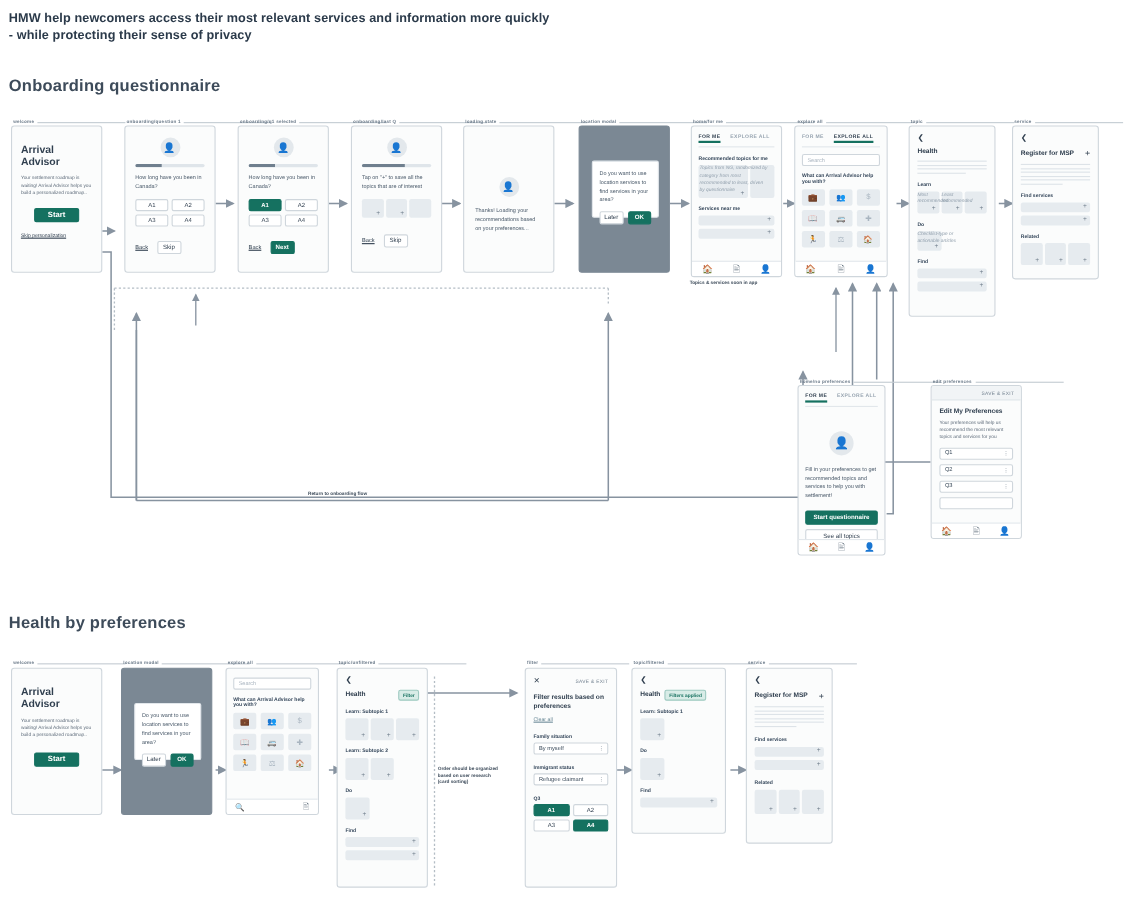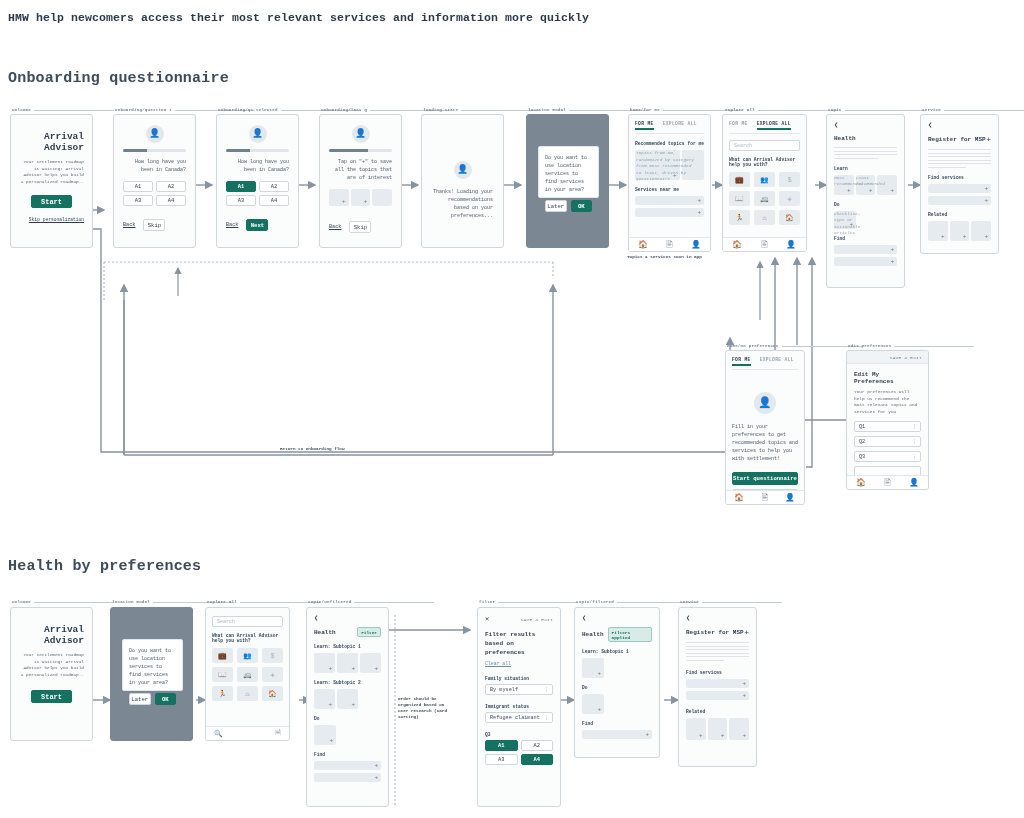--- a/index.html
+++ b/index.html
@@ -2,21 +2,21 @@
 <html><head>
 <meta charset="utf-8">
 <style>
   * { box-sizing: border-box; margin: 0; padding: 0; }
   html, body {
     width: 1024px; height: 818px;
     background: #ffffff;
     font-family: "Liberation Sans", sans-serif;
     overflow: hidden;
   }
-  #stage { position: relative; width: 1024px; height: 818px; font-family: Liberation Mono, monospace; }
+  #stage { position: relative; width: 1024px; height: 818px; }
 
   .hdr-title {
     position: absolute; left: 8px; top: 10px; width: 700px;
     font-size: 11.5px; font-weight: bold; color: #2b3a4a; line-height: 15px;
     letter-spacing: .1px;
   }
   .sec-title {
     position: absolute; font-size: 15px; font-weight: bold;
     color: #3d4b5a; letter-spacing: .2px;
   }
@@ -35,21 +35,21 @@
     font-size: 4.2px; font-weight: bold; color: #6e7d8c;
     letter-spacing: .2px; white-space: nowrap;
     filter: blur(.35px);
   }
   .flabel:after{
     content:""; position:absolute; left:100%; top:50%;
     margin-left:3px; width:80px; height:1px; background:#c3cbd2;
   }
 
   
-  .center { text-align: right; }
+  .center { text-align: left; }
   .h-big { font-size: 9.5px; font-weight: bold; color: #2f3e4e; }
   .h-mid { font-size: 6px; font-weight: bold; color: #2f3e4e; }
   .h-sm  { font-size: 4.6px; font-weight: bold; color: #34465a; }
   .p-sm  { font-size: 5px; color: #4a5a6a; line-height: 8px; }
   .p-xs  { font-size: 4.4px; color: #5d6b7a; line-height: 6.6px; }
   .muted-it { font-style: italic; color: #93a1ae; }
 
   .btn {
     display: flex; align-items: center; justify-content: center;
     font-size: 5.6px; border-radius: 2px; cursor: pointer;
@@ -132,20 +132,21 @@
     line-height: 6px; filter: blur(.2px);
   }
 </style>
 </head>
 <body>
 
 <div id="stage">
 
   <div class="hdr-title">
     <div>HMW help newcomers access their most relevant services and information more quickly</div>
+    <div>- while protecting their sense of privacy</div>
   </div>
 
   <div class="sec-title" style="left:8px; top:70px;">Onboarding questionnaire</div>
   <div class="sec-title" style="left:8px; top:558px;">Health by preferences</div>
 
   <svg class="wires">
     <defs>
       <marker id="ah" markerWidth="6" markerHeight="6" refX="5" refY="3" orient="auto">
         <path d="M0,0 L6,3 L0,6 z" fill="#8793a0"></path>
       </marker>

